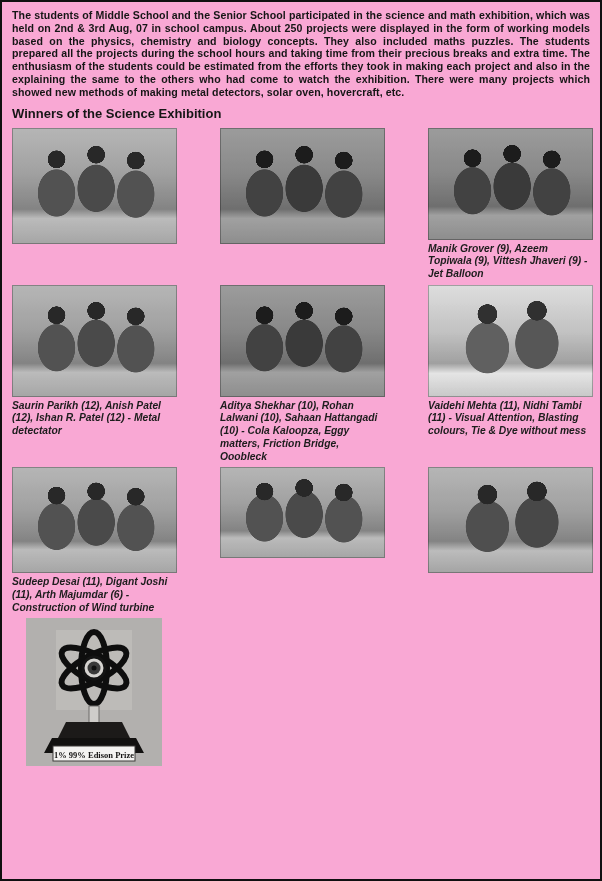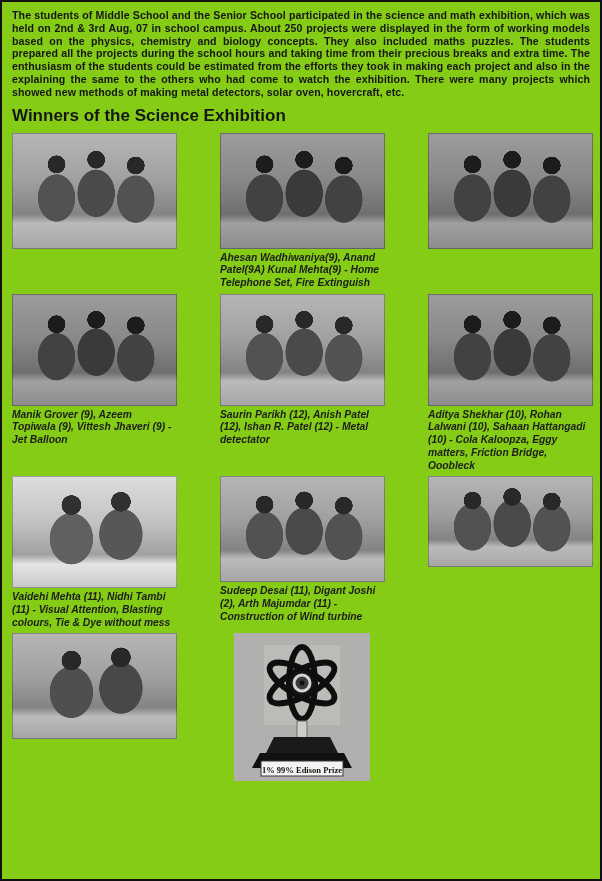--- a/index.html
+++ b/index.html
@@ -1,36 +1,36 @@
 <!DOCTYPE html>
 <html><head>
 <meta charset="utf-8">
 <style>
   html,body{margin:0;padding:0;background:#e8e8e8;}
   .page{
     box-sizing:border-box;
     width:602px;height:881px;
-    background:#84cc16;
+    background:#f9a8d4;
     border:2px solid #101010;
     padding:7px 10px 6px 10px;
     overflow:hidden;
     font-family:"Liberation Sans", sans-serif;
     color:#161616;
   }
   .intro{
     margin:0;
     font-size:10.6px;
     line-height:12.8px;
     font-weight:600;
     text-align:justify;
     letter-spacing:.1px;
   }
   .heading{
     margin:7px 0 7px 0;
-    font-size:17px;
+    font-size:13px;
     font-weight:600;
   }
   .grid{
     display:grid;
     grid-template-columns:165px 165px 165px;
     column-gap:43px;
     row-gap:4px;
     width:581px;
   }
   .cell{margin:0;}
@@ -92,24 +92,20 @@
 
   <h2 class="heading">Winners of the Science Exhibition</h2>
 
   <div class="grid">
 
     <figure class="cell">
       <div class="photo p3 h1 tone-mid"></div>
     </figure>
     <figure class="cell">
       <div class="photo p3 h1 tone-dark"></div>
-      <figcaption class="caption">Ahesan Wadhiwaniya(9), Anand Patel(9A) Kunal Mehta(9) - Home Telephone Set, Fire Extinguish</figcaption>
-    </figure>
-    <figure class="cell">
-      <div class="photo p3 h1 tone-dark"></div>
     </figure>
 
     <figure class="cell">
       <div class="photo p3 h2 tone-dark"></div>
       <figcaption class="caption">Manik Grover (9), Azeem Topiwala (9), Vittesh Jhaveri (9) - Jet Balloon</figcaption>
     </figure>
 
     <figure class="cell">
       <div class="photo p3 h3 tone-mid"></div>
       <figcaption class="caption">Saurin Parikh (12), Anish Patel (12), Ishan R. Patel (12) - Metal detectator</figcaption>
@@ -118,21 +114,21 @@
       <div class="photo p3 h3 tone-dark"></div>
       <figcaption class="caption">Aditya Shekhar (10), Rohan Lalwani (10), Sahaan Hattangadi (10) - Cola Kaloopza, Eggy matters, Friction Bridge, Ooobleck</figcaption>
     </figure>
     <figure class="cell">
       <div class="photo p2 h3 tone-light"></div>
       <figcaption class="caption">Vaidehi Mehta (11), Nidhi Tambi (11) - Visual Attention, Blasting colours, Tie &amp; Dye without mess</figcaption>
     </figure>
 
     <figure class="cell">
       <div class="photo p3 h4 tone-mid"></div>
-      <figcaption class="caption">Sudeep Desai (11), Digant Joshi (2), Arth Majumdar (11) - Construction of Wind turbine</figcaption>
+      <figcaption class="caption">Sudeep Desai (11), Digant Joshi (11), Arth Majumdar (6) - Construction of Wind turbine</figcaption>
     </figure>
 
     <figure class="cell">
       <div class="photo p3 h5a tone-mid"></div>
 
     </figure>
     <figure class="cell">
       <div class="photo p2 h5b tone-mid"></div>
 
     </figure>

